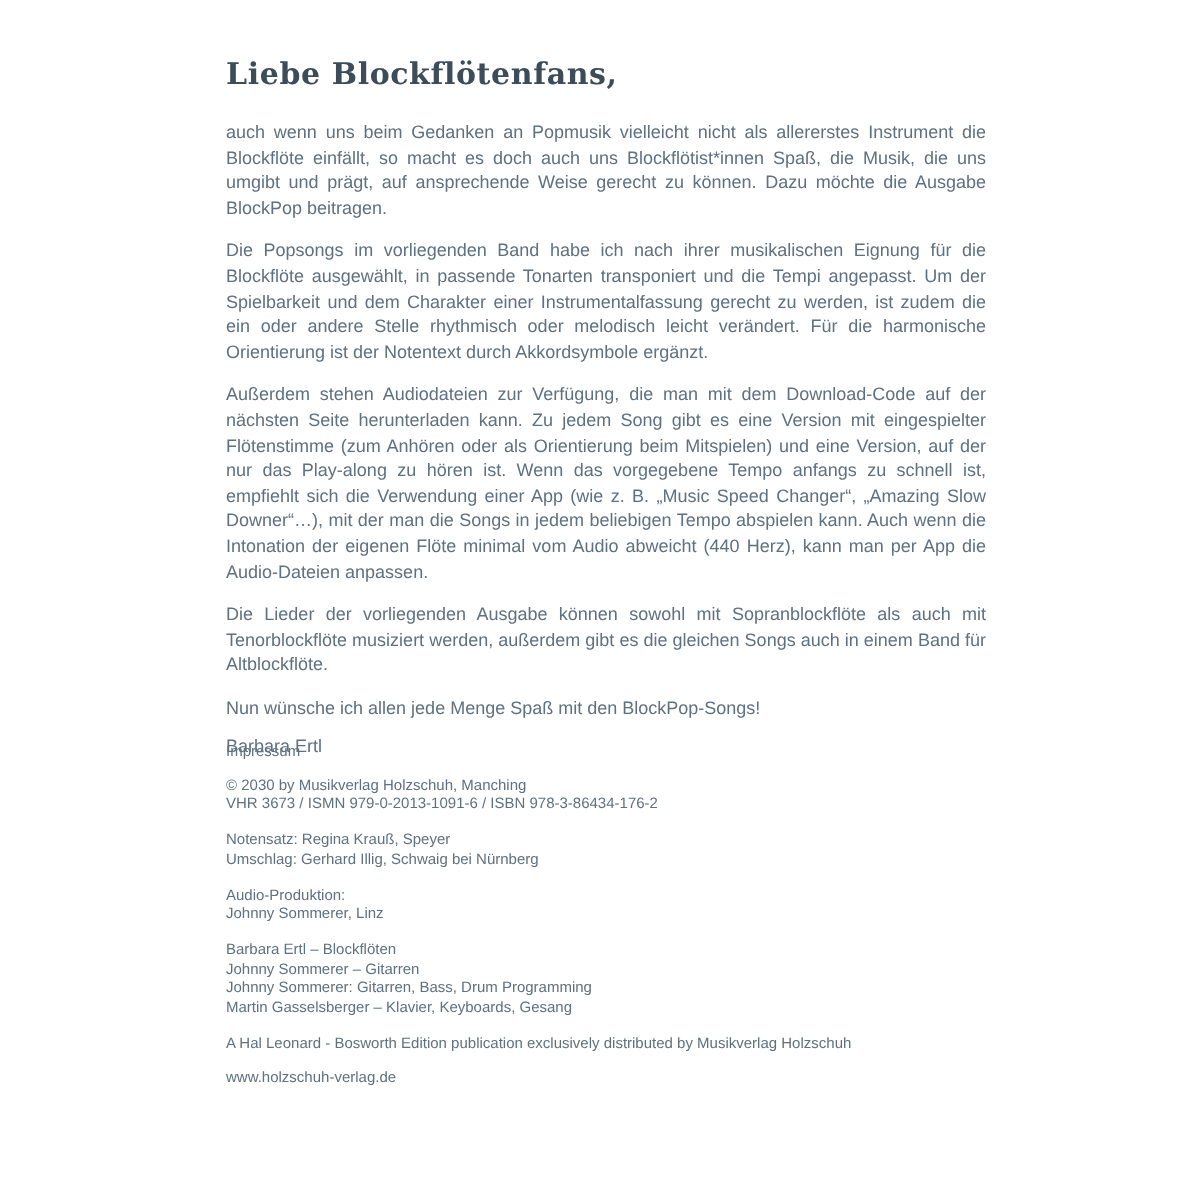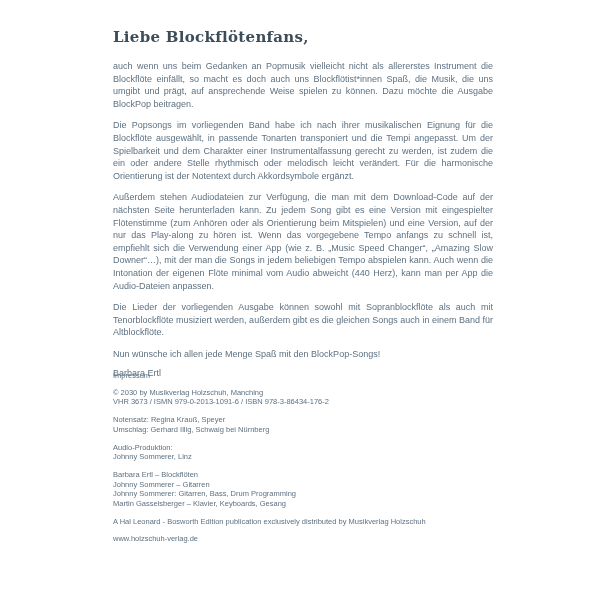--- a/index.html
+++ b/index.html
@@ -65,21 +65,21 @@
   }
 </style>
 </head>
 <body>
 
 <div class="page">
 
   <div class="text-block">
     <h1 class="title">Liebe Blockflötenfans,</h1>
 
-    <p class="body-par">auch wenn uns beim Gedanken an Popmusik vielleicht nicht als allererstes Instrument die Blockflöte einfällt, so macht es doch auch uns Blockflötist*innen Spaß, die Musik, die uns umgibt und prägt, auf ansprechende Weise spielen zu können. Dazu möchte die Ausgabe BlockPop beitragen.</p>
+    <p class="body-par">auch wenn uns beim Gedanken an Popmusik vielleicht nicht als allererstes Instrument die Blockflöte einfällt, so macht es doch auch uns Blockflötist*innen Spaß, die Musik, die uns umgibt und prägt, auf ansprechende Weise gerecht zu können. Dazu möchte die Ausgabe BlockPop beitragen.</p>
     <p class="body-par">Die Popsongs im vorliegenden Band habe ich nach ihrer musikalischen Eignung für die Blockflöte ausgewählt, in passende Tonarten transponiert und die Tempi angepasst. Um der Spielbarkeit und dem Charakter einer Instrumentalfassung gerecht zu werden, ist zudem die ein oder andere Stelle rhythmisch oder melodisch leicht verändert. Für die harmonische Orientierung ist der Notentext durch Akkordsymbole ergänzt.</p>
     <p class="body-par">Außerdem stehen Audiodateien zur Verfügung, die man mit dem Download-Code auf der nächsten Seite herunterladen kann. Zu jedem Song gibt es eine Version mit eingespielter Flötenstimme (zum Anhören oder als Orientierung beim Mitspielen) und eine Version, auf der nur das Play-along zu hören ist. Wenn das vorgegebene Tempo anfangs zu schnell ist, empfiehlt sich die Verwendung einer App (wie z. B. „Music Speed Changer“, „Amazing Slow Downer“…), mit der man die Songs in jedem beliebigen Tempo abspielen kann. Auch wenn die Intonation der eigenen Flöte minimal vom Audio abweicht (440 Herz), kann man per App die Audio-Dateien anpassen.</p>
     <p class="body-par">Die Lieder der vorliegenden Ausgabe können sowohl mit Sopranblockflöte als auch mit Tenorblockflöte musiziert werden, außerdem gibt es die gleichen Songs auch in einem Band für Altblockflöte.</p>
 
     <p class="body-par closing">Nun wünsche ich allen jede Menge Spaß mit den BlockPop-Songs!</p>
     <p class="body-par signature">Barbara Ertl</p>
   </div>
 
   <div class="impressum">
     <p class="imp-title">Impressum</p>

